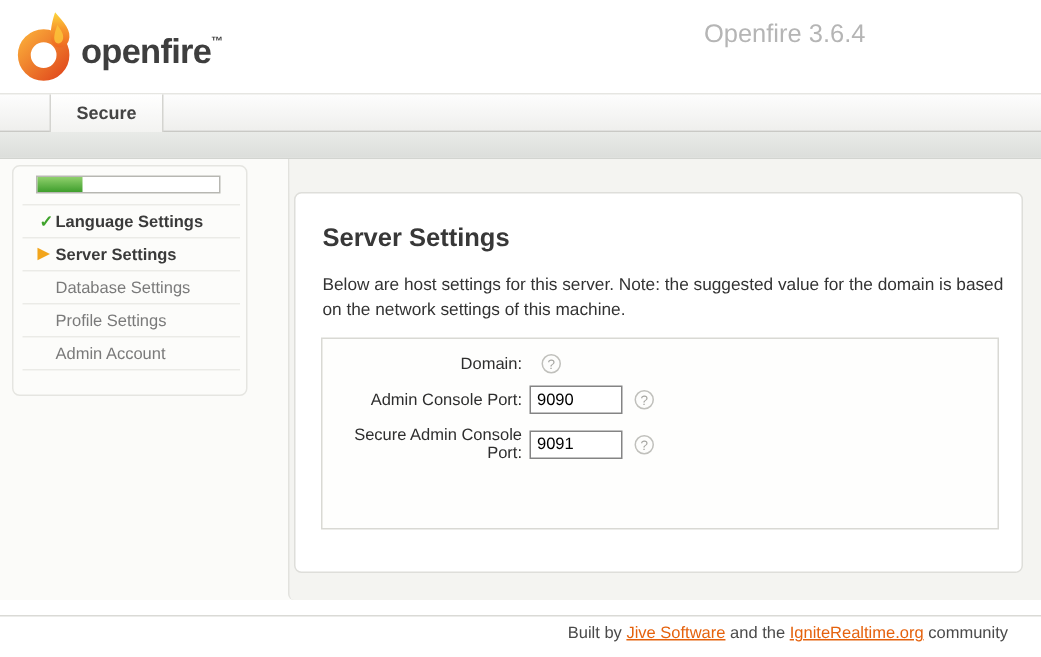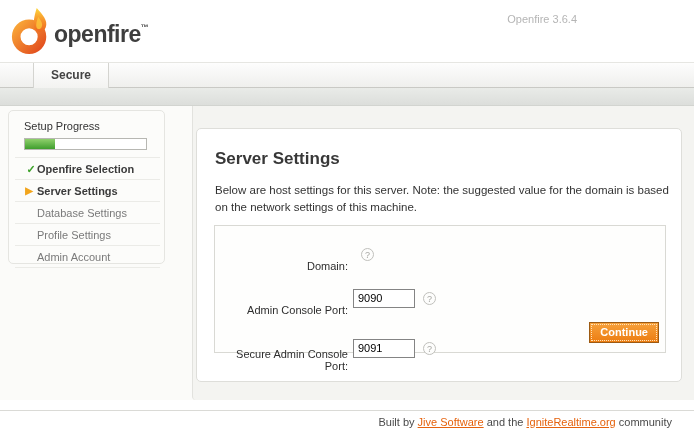--- a/index.html
+++ b/index.html
@@ -4,21 +4,21 @@
 <style>
   * { margin:0; padding:0; box-sizing:border-box; }
   body { font-family:"Liberation Sans", sans-serif; background:#ffffff; }
   .page { position:relative; width:694px; height:438px; background:#ffffff; overflow:hidden; }
 
   
   .header { position:absolute; top:0; left:0; width:591px; height:62px; background:#ffffff; }
   .logo { position:absolute; left:10px; top:7px; width:42px; height:48px; }
   .brand { position:absolute; left:54px; top:21px; font-size:23px; font-weight:bold; color:#3e3e3e; letter-spacing:-0.5px; }
   .brand sup { font-size:8px; color:#3e3e3e; vertical-align:top; position:relative; top:2px; }
-  .version { position:absolute; top:13px; right:14px; font-size:11px; color:#b5b5b5; }
+  .version { position:absolute; top:13px; right:14px; font-size:17px; color:#b5b5b5; }
 
   
   .tabbar { position:absolute; top:62px; left:0; width:694px; height:26px;
             background:linear-gradient(#fdfdfd,#efefed); border-top:1px solid #e6e6e2;
             border-bottom:1px solid #c9c9c5; }
   .tab-setup { position:absolute; left:33px; top:0; height:25px; line-height:25px; padding:0 17px;
                font-size:12px; font-weight:bold; color:#444444;
                background:linear-gradient(#ffffff,#f3f3f1);
                border-left:1px solid #d4d4d0; border-right:1px solid #d4d4d0; cursor:pointer; }
 
@@ -49,21 +49,21 @@
   
   .panel { position:absolute; left:196px; top:128px; width:486px; height:254px;
            background:#ffffff; border:1px solid #dededa; border-radius:5px; }
   .panel h1 { margin:20px 0 0 18px; font-size:17px; color:#383838; }
   .panel p  { margin:13px 18px 0 18px; width:465px; font-size:11.5px; line-height:1.5; color:#333333; }
 
   .fieldbox { position:absolute; left:17px; top:96px; width:452px; height:128px;
               border:1px solid #d9d9d4; background:#fefefd; }
   .form-row { display:flex; align-items:center; margin-top:8px; }
   .form-row:first-child { margin-top:10px; }
-  .form-row label { width:138px; text-align:right; font-size:11px; color:#2e2e2e; padding-right:5px;margin-top:24px; }
+  .form-row label { width:138px; text-align:right; font-size:11px; color:#2e2e2e; padding-right:5px; }
   .form-row input { font-family:"Liberation Sans", sans-serif; font-size:11px; height:19px;
                     padding:1px 4px; border:1px solid #848484; background:#ffffff; color:#000000; }
   .form-row input.wide { width:172px; }
   .form-row input.narrow { width:62px; }
   .help-icon { margin-left:8px; width:13px; height:13px; border-radius:50%;
                border:1px solid #c0c0bc; color:#a6a6a2; font-size:9px; line-height:12px;
                text-align:center; display:inline-block; cursor:pointer; background:#fdfdfc; }
 
   .continue-btn { position:absolute; right:6px; bottom:9px; padding:3px 10px 4px 10px;
                   background:linear-gradient(#f7a13b,#ec7d12); border:1px solid #9c5a12;
@@ -104,28 +104,27 @@
 
   <div class="tabbar">
     <div class="tab-setup">Secure</div>
   </div>
   <div class="subnav"></div>
 
   <div class="content-bg"></div>
   <div class="main-col-bg"></div>
 
   <div class="sidebar">
-    <div class="sidebar-title">Setup Progress</div>
     <div class="progress-track">
       <div class="progress-fill" style="width: 25%;"></div>
     </div>
     <ul class="steps">
       <li class="done">
         <span class="step-icon">✓</span>
-        <span>Openfire Selection</span>
+        <span>Language Settings</span>
       </li>
       <li class="current">
         <span class="step-icon">▶</span>
         <span>Server Settings</span>
       </li>
       <li>
         <span>Database Settings</span>
       </li>
       <li>
         <span>Profile Settings</span>
@@ -148,21 +147,20 @@
       <div class="form-row">
         <label>Admin Console Port:</label>
         <input class="narrow" type="text" value="9090" style="">
         <span class="help-icon">?</span>
       </div>
       <div class="form-row">
         <label>Secure Admin Console Port:</label>
         <input class="narrow" type="text" value="9091" style="">
         <span class="help-icon">?</span>
       </div>
-      <button class="continue-btn">Continue</button>
     </div>
   </div>
 
   <div class="footer-rule"></div>
   <div class="footer-text">
     <span>Built by </span><a>Jive Software</a><span> and the </span><a>IgniteRealtime.org</a><span> community</span>
   </div>
 
 </div>
 

